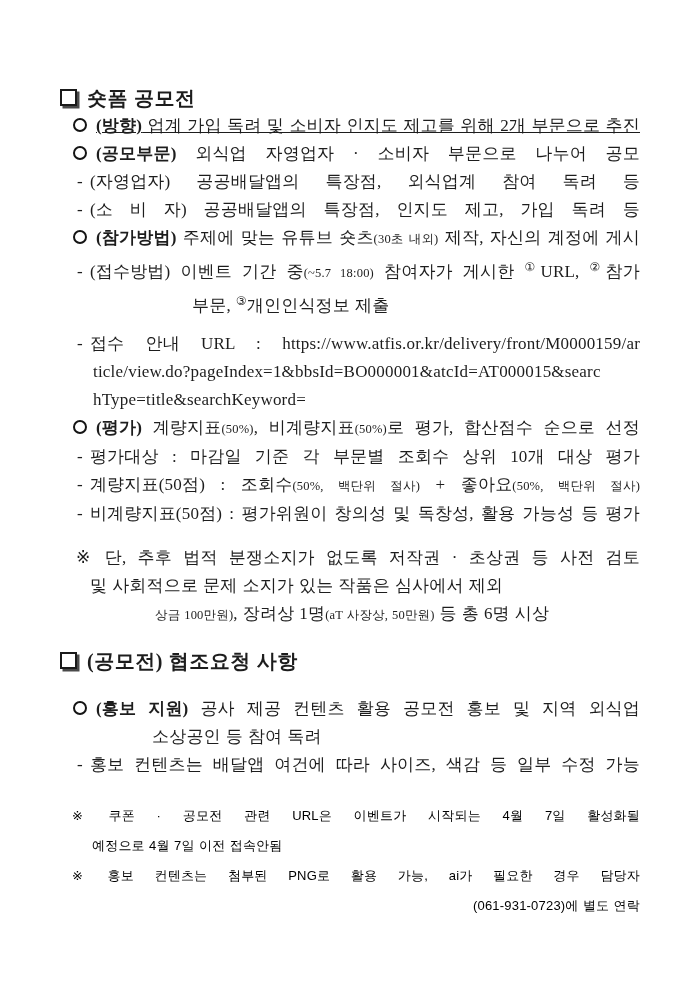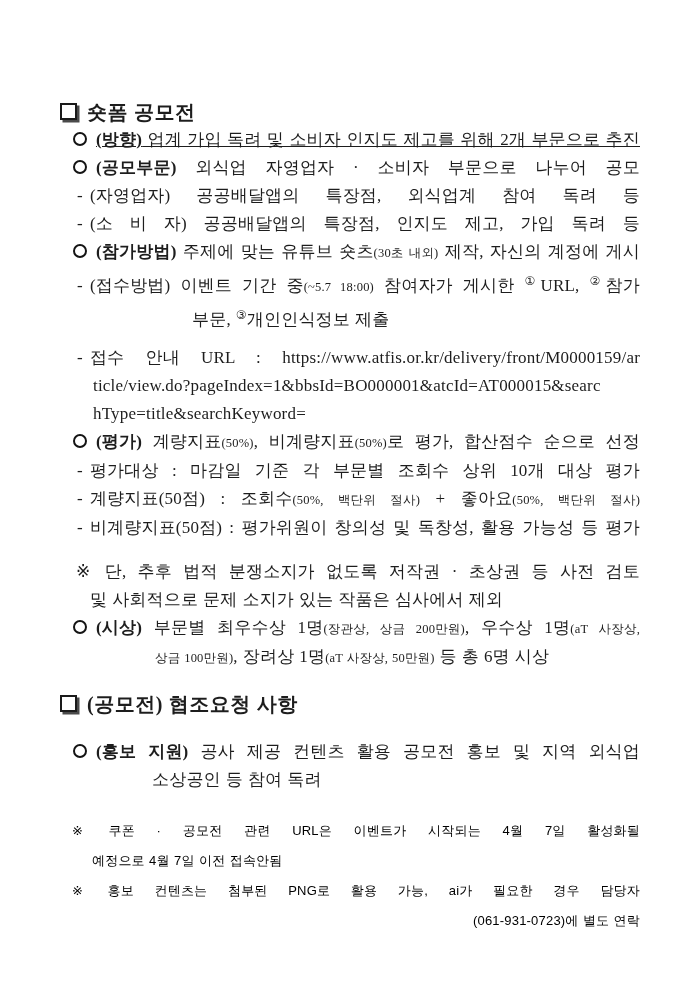--- a/index.html
+++ b/index.html
@@ -2,21 +2,21 @@
 <html><head>
 <meta charset="utf-8">
 <style>
   html,body { margin:0; padding:0; background:#ffffff; }
   .page {
     position:relative; width:700px; height:990px; background:#ffffff;
     overflow:hidden;
     font-family:"Liberation Serif","DejaVu Serif","DejaVu Sans",serif;
     color:#1d1d1d;
   }
-  .content { position:absolute; left:60px; top:98px; width:580px; }
+  .content { position:absolute; left:60px; top:84px; width:580px; }
   .line { line-height:28px; min-height:28px; font-size:17px; letter-spacing:0.2px; word-spacing:0.5px; }
   .line.just { text-align:justify; text-align-last:justify; }
   .line.heading { font-size:20px; font-weight:bold; letter-spacing:0.5px; }
   .line.note {
     font-family:"Liberation Sans","DejaVu Sans",sans-serif;
     font-weight:normal; font-size:13px; line-height:30px; min-height:30px; color:#000;
   }
   .run.b { font-weight:bold; }
   .run.sm { font-size:12.5px; }
   .run.sup { font-size:12px; vertical-align:6px; }
@@ -38,34 +38,34 @@
 <body>
 
 <div class="page">
   <div class="content">
       <div class="line heading" style="padding-left: 0px;"><span class="marker marker-square"></span><span class="run b">숏폼 공모전</span></div>
       <div class="line body just" style="padding-left: 13px; text-decoration: underline;"><span class="marker marker-circle"></span><span class="run b">(방향)</span><span class="run"> 업계 가입 독려 및 소비자 인지도 제고를 위해 2개 부문으로 추진</span></div>
       <div class="line body just" style="padding-left: 13px;"><span class="marker marker-circle"></span><span class="run b">(공모부문)</span><span class="run"> 외식업 자영업자 · 소비자 부문으로 나누어 공모</span></div>
       <div class="line body just" style="padding-left: 17px;"><span class="marker marker-dash">-</span><span class="run">(자영업자) 공공배달앱의 특장점, 외식업계 참여 독려 등</span></div>
       <div class="line body just" style="padding-left: 17px;"><span class="marker marker-dash">-</span><span class="run">(소 비 자) 공공배달앱의 특장점, 인지도 제고, 가입 독려 등</span></div>
       <div class="line body just" style="padding-left: 13px;"><span class="marker marker-circle"></span><span class="run b">(참가방법)</span><span class="run"> 주제에 맞는 유튜브 숏츠</span><span class="run sm">(30초 내외)</span><span class="run"> 제작, 자신의 계정에 게시</span></div>
-      <div class="line body just" style="padding-left: 17px;"><span class="marker marker-dash">-</span><span class="run">(접수방법) 이벤트 기간 중</span><span class="run sm">(~5.7 18:00)</span><span class="run"> 참여자가 게시한 </span><span class="run sup">①</span><span class="run">URL, </span><span class="run sup">②</span><span class="run">참가</span></div>
+      <div class="line body just" style="padding-left: 17px; font-family: Liberation Serif, serif;"><span class="marker marker-dash">-</span><span class="run">(접수방법) 이벤트 기간 중</span><span class="run sm">(~5.7 18:00)</span><span class="run"> 참여자가 게시한 </span><span class="run sup">①</span><span class="run">URL, </span><span class="run sup">②</span><span class="run">참가</span></div>
       <div class="line body" style="padding-left: 132px;"><span class="run">부문, </span><span class="run sup">③</span><span class="run">개인인식정보 제출</span></div>
       <div class="line body just" style="padding-left: 17px; margin-top: 10px;"><span class="marker marker-dash">-</span><span class="run">접수 안내 URL : https://www.atfis.or.kr/delivery/front/M0000159/ar</span></div>
       <div class="line body just" style="padding-left: 33px;"><span class="run">ticle/view.do?pageIndex=1&amp;bbsId=BO000001&amp;atcId=AT000015&amp;searc</span></div>
       <div class="line body" style="padding-left: 33px;"><span class="run">hType=title&amp;searchKeyword=</span></div>
       <div class="line body just" style="padding-left: 13px;"><span class="marker marker-circle"></span><span class="run b">(평가)</span><span class="run"> 계량지표</span><span class="run sm">(50%)</span><span class="run">, 비계량지표</span><span class="run sm">(50%)</span><span class="run">로 평가, 합산점수 순으로 선정</span></div>
       <div class="line body just" style="padding-left: 17px;"><span class="marker marker-dash">-</span><span class="run">평가대상 : 마감일 기준 각 부문별 조회수 상위 10개 대상 평가</span></div>
       <div class="line body just" style="padding-left: 17px;"><span class="marker marker-dash">-</span><span class="run">계량지표(50점) : 조회수</span><span class="run sm">(50%, 백단위 절사)</span><span class="run"> + 좋아요</span><span class="run sm">(50%, 백단위 절사)</span></div>
       <div class="line body just" style="padding-left: 17px;"><span class="marker marker-dash">-</span><span class="run">비계량지표(50점) : 평가위원이 창의성 및 독창성, 활용 가능성 등 평가</span></div>
       <div class="line body just" style="padding-left: 16px; margin-top: 16px;"><span class="marker marker-ref">※</span><span class="run">단, 추후 법적 분쟁소지가 없도록 저작권 · 초상권 등 사전 검토</span></div>
       <div class="line body" style="padding-left: 30px;"><span class="run">및 사회적으로 문제 소지가 있는 작품은 심사에서 제외</span></div>
-      <div class="line body just" style="padding-left: 13px;"><span class="marker marker-circle"></span><span class="run b">(시상)</span><span class="run"> 부문별 최우수상 1명</span><span class="run sm">(장관상, 상금 200만원)</span><span class="run">, 우수상 1명</span><span class="run sm">(aT 사장상,</span></div>
       <div class="line body" style="padding-left: 95px;"><span class="run sm">상금 100만원)</span><span class="run">, 장려상 1명</span><span class="run sm">(aT 사장상, 50만원)</span><span class="run"> 등 총 6명 시상</span></div>
       <div class="line heading" style="padding-left: 0px; margin-top: 18px;"><span class="marker marker-square"></span><span class="run b">(공모전) 협조요청 사항</span></div>
       <div class="line body just" style="padding-left: 13px; margin-top: 20px;"><span class="marker marker-circle"></span><span class="run b">(홍보 지원)</span><span class="run"> 공사 제공 컨텐츠 활용 공모전 홍보 및 지역 외식업</span></div>
       <div class="line body" style="padding-left: 92px;"><span class="run">소상공인 등 참여 독려</span></div>
+      <div class="line body just" style="padding-left: 17px;"><span class="marker marker-dash">-</span><span class="run">홍보 컨텐츠는 배달앱 여건에 따라 사이즈, 색감 등 일부 수정 가능</span></div>
       <div class="line note just" style="padding-left: 12px; margin-top: 22px;"><span class="marker marker-ref">※</span><span class="run">쿠폰 · 공모전 관련 URL은 이벤트가 시작되는 4월 7일 활성화될</span></div>
       <div class="line note" style="padding-left: 32px;"><span class="run">예정으로 4월 7일 이전 접속안됨</span></div>
       <div class="line note just" style="padding-left: 12px;"><span class="marker marker-ref">※</span><span class="run">홍보 컨텐츠는 첨부된 PNG로 활용 가능, ai가 필요한 경우 담당자</span></div>
       <div class="line note" style="padding-left: 32px; text-align: right;"><span class="run">(061-931-0723)에 별도 연락</span></div>
     </div>
 </div>
 
 </body></html>

